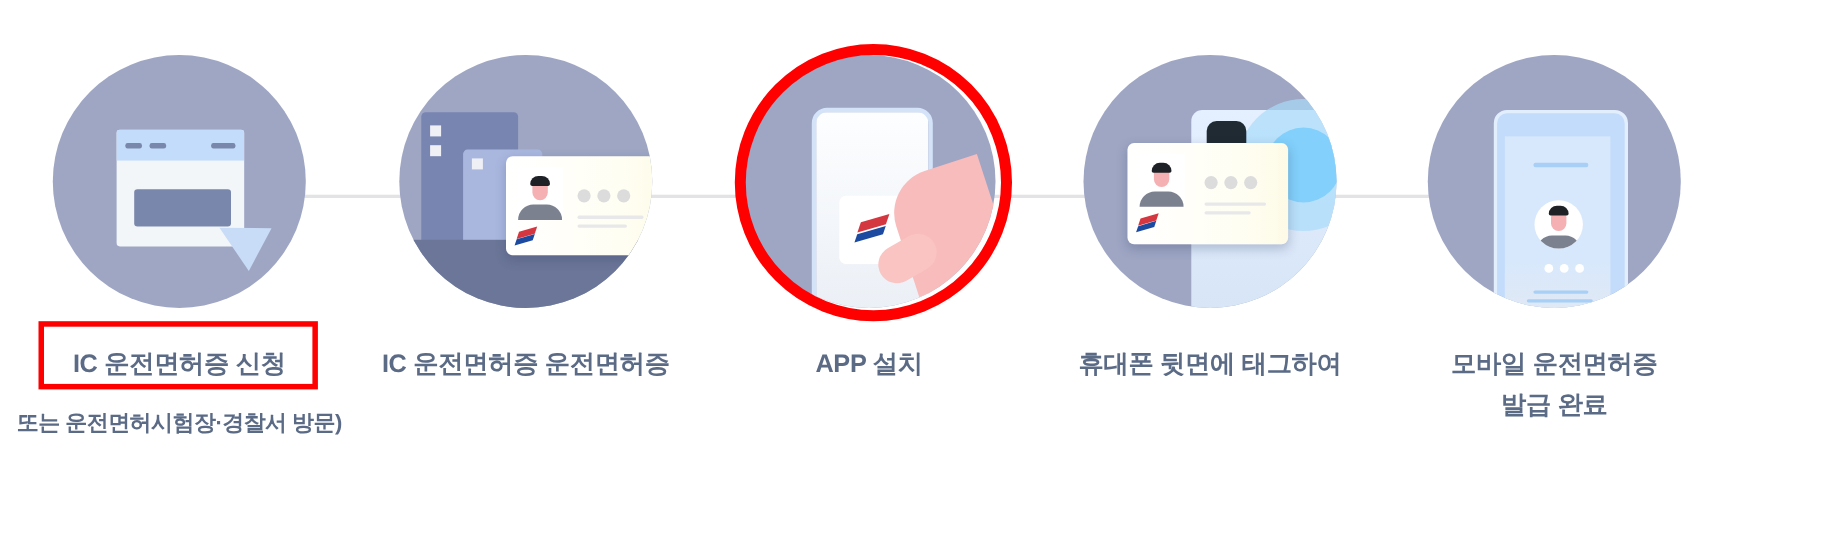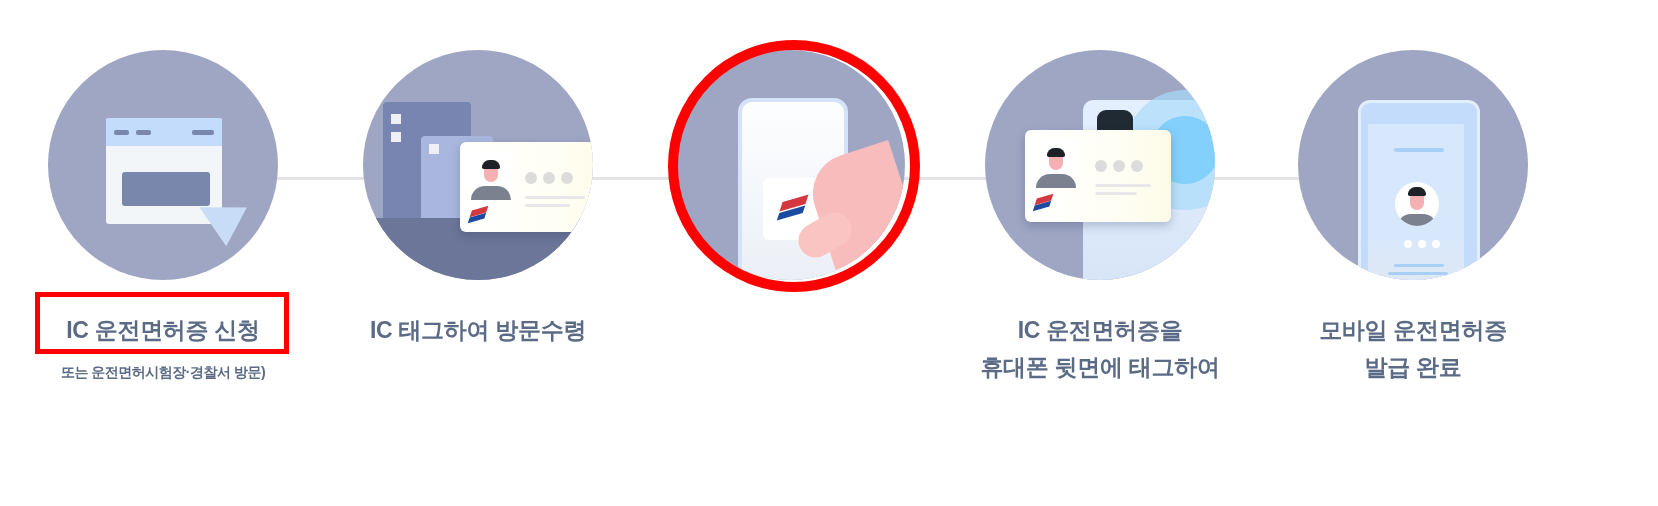--- a/index.html
+++ b/index.html
@@ -6,21 +6,21 @@
   body { width: 1658px; height: 506px; position: relative; overflow: hidden;
          font-family: "Liberation Sans", "DejaVu Sans", sans-serif; }
   .connector { position: absolute; left: 160px; top: 177px; width: 1260px; height: 3px; background: #e3e3e6; }
   .step { position: absolute; top: 50px; width: 320px; margin-left: -160px; }
   .circle { position: absolute; left: 45px; top: 0; width: 230px; height: 230px; border-radius: 50%;
             background: #9ea6c4; overflow: hidden; }
   .label { position: absolute; top: 262px; left: 0; width: 320px; text-align: center;
            color: #5b6b86; font-size: 23px; font-weight: bold; line-height: 37px; letter-spacing: -0.3px; }
   .label div { white-space: nowrap; }
   .sub1 { font-size: 19px; color: #2a2d36; line-height: 30px; margin-top: 2px; letter-spacing: -0.6px; }
-  .sub2 { font-size: 14px; color: #5b6b86; line-height: 30px; margin-top: 8px; letter-spacing: -0.5px; font-weight: bold; }
+  .sub2 { font-size: 20px; color: #5b6b86; line-height: 30px; margin-top: 21px; letter-spacing: -0.5px; font-weight: bold; }
   .arrow-btn { display: inline-block; width: 24px; height: 24px; border-radius: 50%; background: #1e78e8;
                color: #fff; font-size: 17px; line-height: 23px; text-align: center; vertical-align: middle;
                margin-left: 5px; font-weight: bold; cursor: pointer; }
   .hl-box { position: absolute; left: 35px; top: 292px; width: 244px; height: 52px; border: 5px solid #fe0000; }
   .hl-ring { position: absolute; left: 668px; top: 40px; width: 232px; height: 232px; border-radius: 50%;
              border: 10px solid #fe0000; }
 
   
   .abs { position: absolute; }
   .browser { left: 58px; top: 68px; width: 116px; height: 106px; background: #f3f6f9; border-radius: 3px; overflow: hidden; }
@@ -102,35 +102,36 @@
       <div class="abs logo-r" style="left:12px;top:66px"></div>
       <div class="abs logo-b" style="left:10px;top:73px"></div>
       <div class="abs dot" style="left:65px;top:30px"></div>
       <div class="abs dot" style="left:83px;top:30px"></div>
       <div class="abs dot" style="left:101px;top:30px"></div>
       <div class="abs lineg" style="left:65px;top:54px;width:60px"></div>
       <div class="abs lineg" style="left:65px;top:62px;width:45px"></div>
     </div>
   </div>
   <div class="label">
-    <div>IC 태그하여 방문수령</div>
+    <div>IC 운전면허증 운전면허증</div>
   </div>
 </div>
 
 <div class="step" style="left:790px">
   <div class="circle">
     <div class="abs phone3"></div>
     <div class="abs appicon">
       <div class="abs logo-r" style="left:20px;top:20px;width:22px;height:10px"></div>
       <div class="abs logo-b" style="left:17px;top:31px;width:22px;height:8px"></div>
     </div>
     <div class="abs hand"></div>
     <div class="abs thumb"></div>
   </div>
   <div class="label">
+    <div>APP 설치</div>
   </div>
 </div>
 
 <div class="step" style="left:1100px">
   <div class="circle">
     <div class="abs phone4"></div>
     <div class="abs wave1"></div>
     <div class="abs wave2"></div>
     <div class="abs cam"></div>
     <div class="abs idcard" style="left:40px;top:80px;width:146px;height:92px">
@@ -142,21 +143,20 @@
       <div class="abs logo-r" style="left:12px;top:66px"></div>
       <div class="abs logo-b" style="left:10px;top:73px"></div>
       <div class="abs dot" style="left:70px;top:30px"></div>
       <div class="abs dot" style="left:88px;top:30px"></div>
       <div class="abs dot" style="left:106px;top:30px"></div>
       <div class="abs lineg" style="left:70px;top:54px;width:56px"></div>
       <div class="abs lineg" style="left:70px;top:62px;width:42px"></div>
     </div>
   </div>
   <div class="label">
-    <div>IC 운전면허증을</div>
     <div>휴대폰 뒷면에 태그하여</div>
   </div>
 </div>
 
 <div class="step" style="left:1413px">
   <div class="circle">
     <div class="abs phone5"></div>
     <div class="abs screen5"></div>
     <div class="abs bline" style="left:96px;top:98px;width:50px"></div>
     <div class="abs avatar5">

